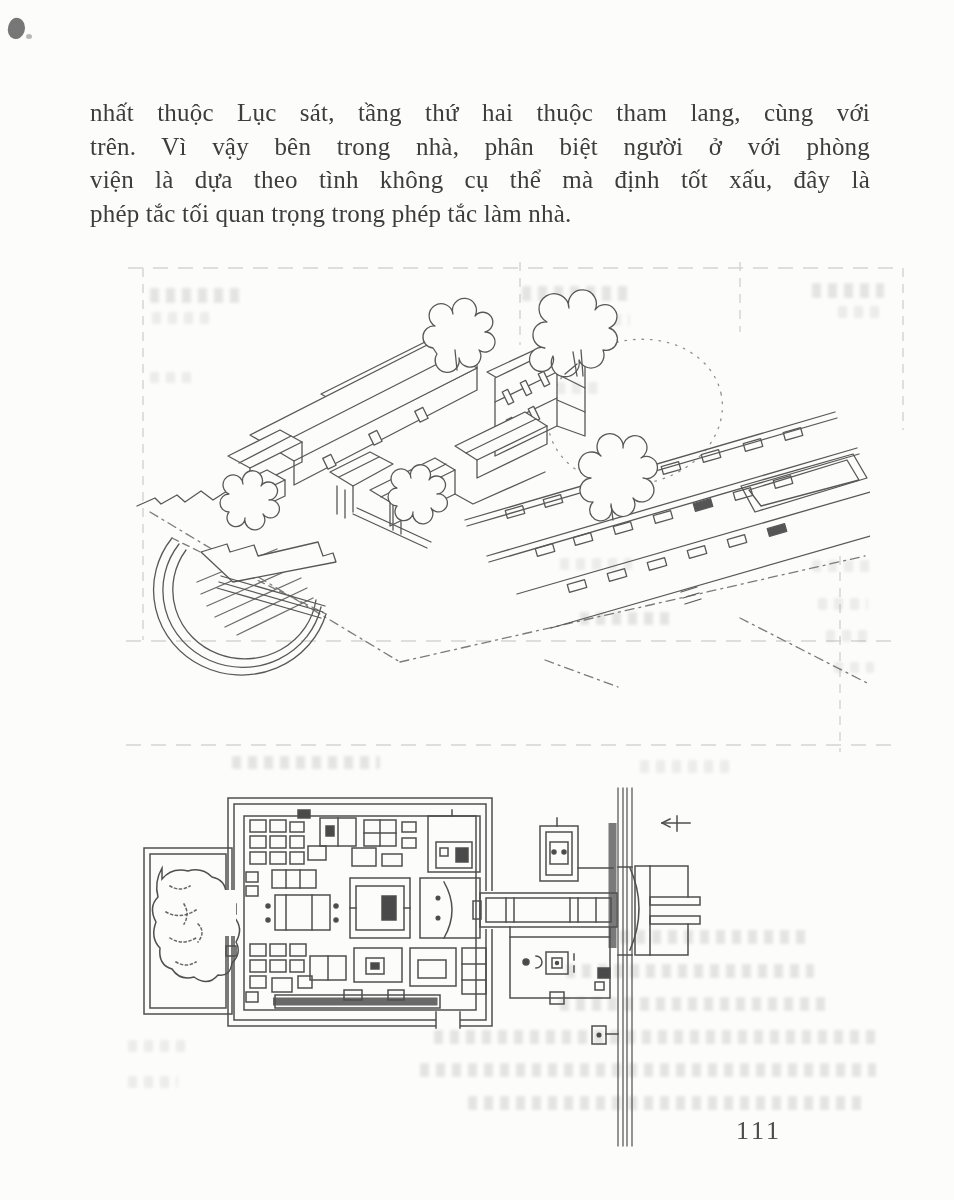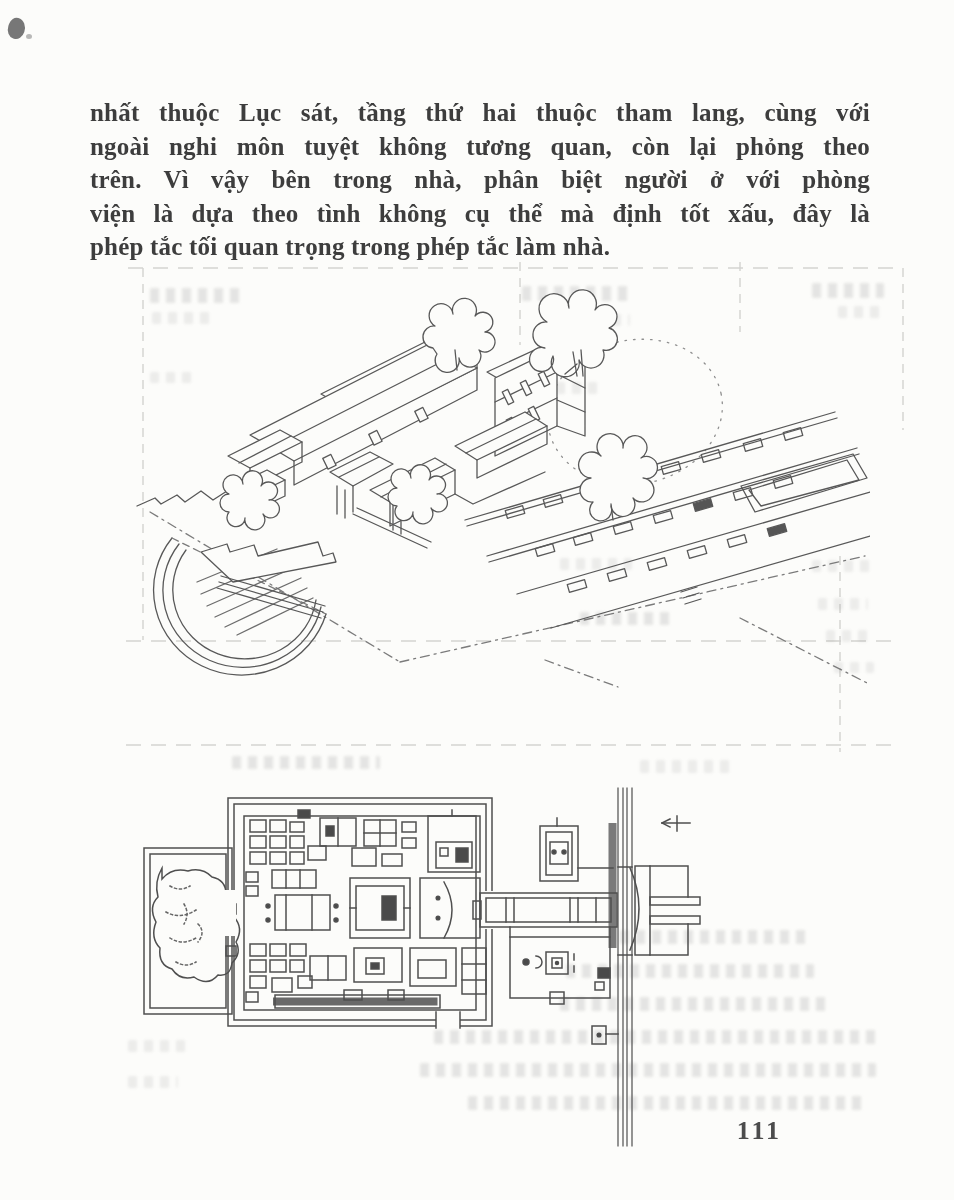--- a/index.html
+++ b/index.html
@@ -1,20 +1,19 @@
 <!DOCTYPE html>
 <html><head>
 <meta charset="utf-8">
 <style>
   html,body{margin:0;padding:0;background:#ffffff;}
   #page{
     position:relative; width:954px; height:1200px; overflow:hidden;
     background:#fcfcfa;
     font-family:"Liberation Serif","DejaVu Serif",serif;
-    font-weight:bold;
   }
   
   .para{
     position:absolute; left:90px; top:96px; width:780px;
     font-size:25px; line-height:33.6px; color:#3d3d3d;
     letter-spacing:.2px;
   }
   .para .ln{ text-align:justify; text-align-last:justify; white-space:normal; }
   .para .ln.last{ text-align:left; text-align-last:left; }
   
@@ -88,21 +87,20 @@
   <div class="ghost" style="left:566px;top:964px;width:248px;height:14px"></div>
   <div class="ghost" style="left:560px;top:997px;width:266px;height:14px"></div>
   <div class="ghost" style="left:434px;top:1030px;width:442px;height:14px"></div>
   <div class="ghost" style="left:420px;top:1063px;width:456px;height:14px"></div>
   <div class="ghost" style="left:468px;top:1096px;width:398px;height:14px"></div>
   <div class="ghost soft" style="left:128px;top:1040px;width:60px;height:12px"></div>
   <div class="ghost soft" style="left:128px;top:1076px;width:50px;height:12px"></div>
 
   <div class="para">
     <div class="ln">nhất thuộc Lục sát, tầng thứ hai thuộc tham lang, cùng với</div>
-    <div class="ln">ngoài nghi môn tuyệt không tương quan, còn lại phỏng theo</div>
     <div class="ln">trên. Vì vậy bên trong nhà, phân biệt người ở với phòng</div>
     <div class="ln">viện là dựa theo tình không cụ thể mà định tốt xấu, đây là</div>
     <div class="ln last">phép tắc tối quan trọng trong phép tắc làm nhà.</div>
   </div>
 
   <div class="fig" style="left:125px;top:260px">
     <svg width="745" height="428" viewBox="0 0 745 428">
       <g fill="none" stroke="#585858" stroke-width="1.3" stroke-linejoin="round" stroke-linecap="round">
 
         <g stroke="#7b7b7b" stroke-dasharray="9 5 2 5">

